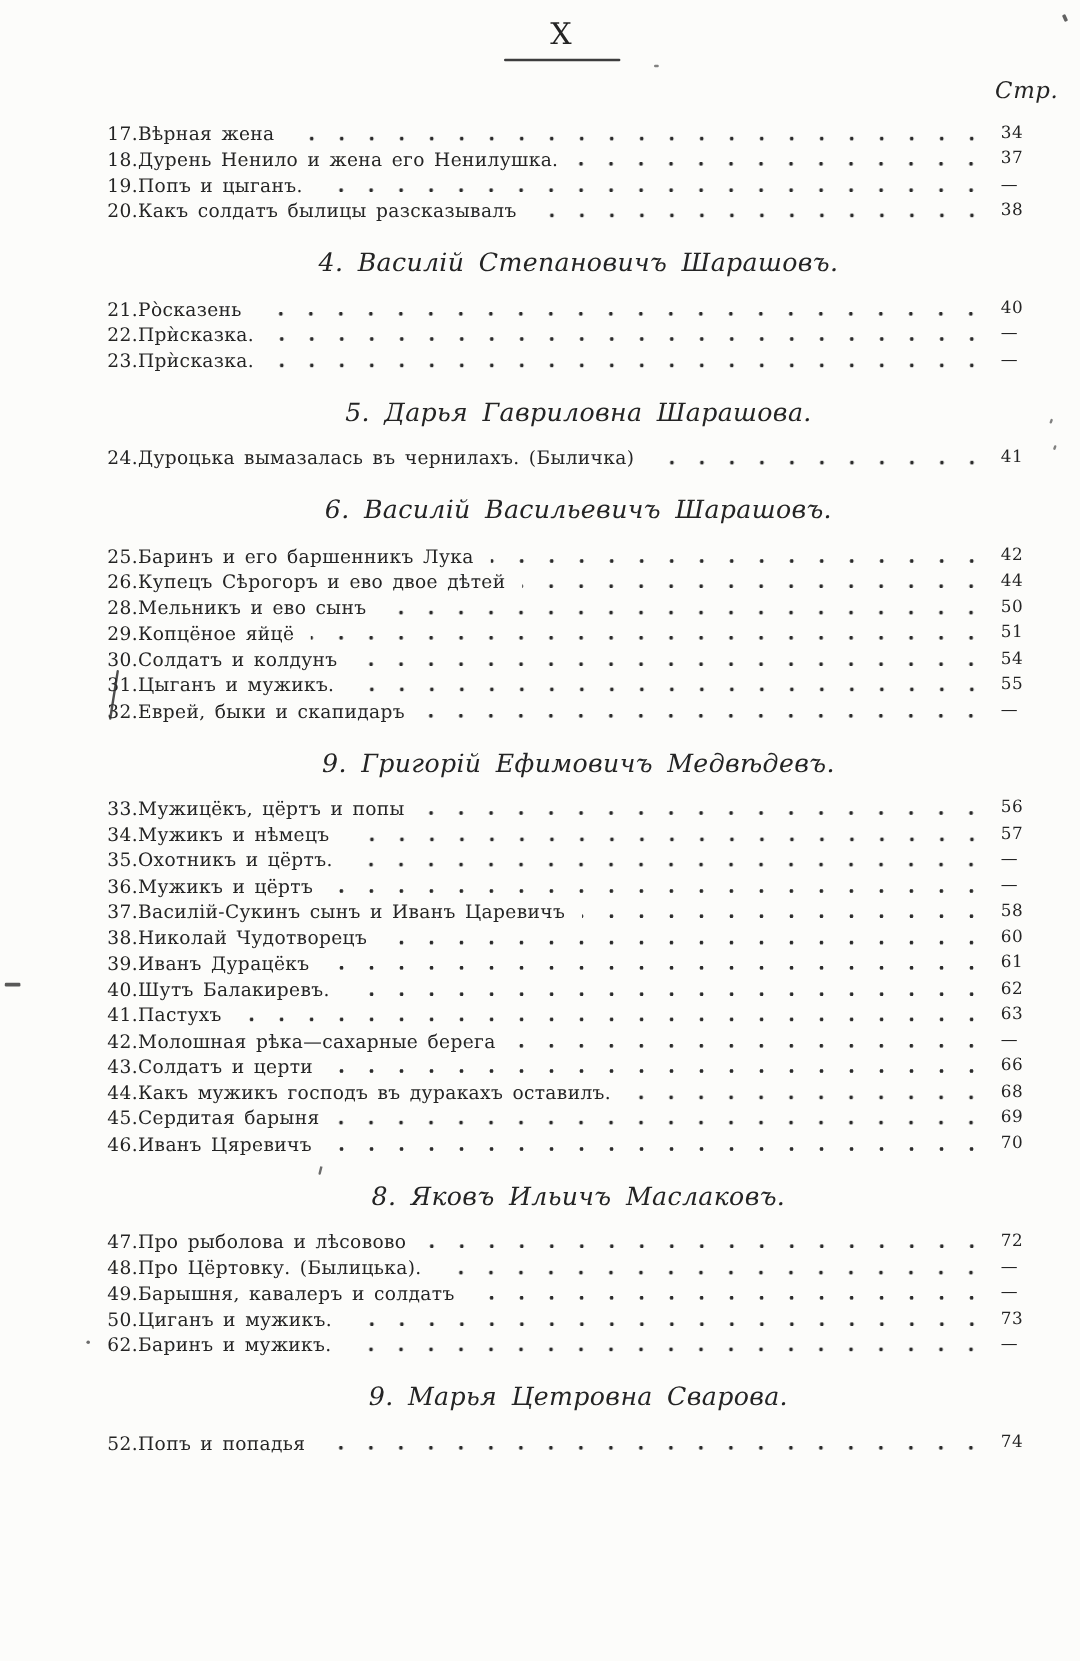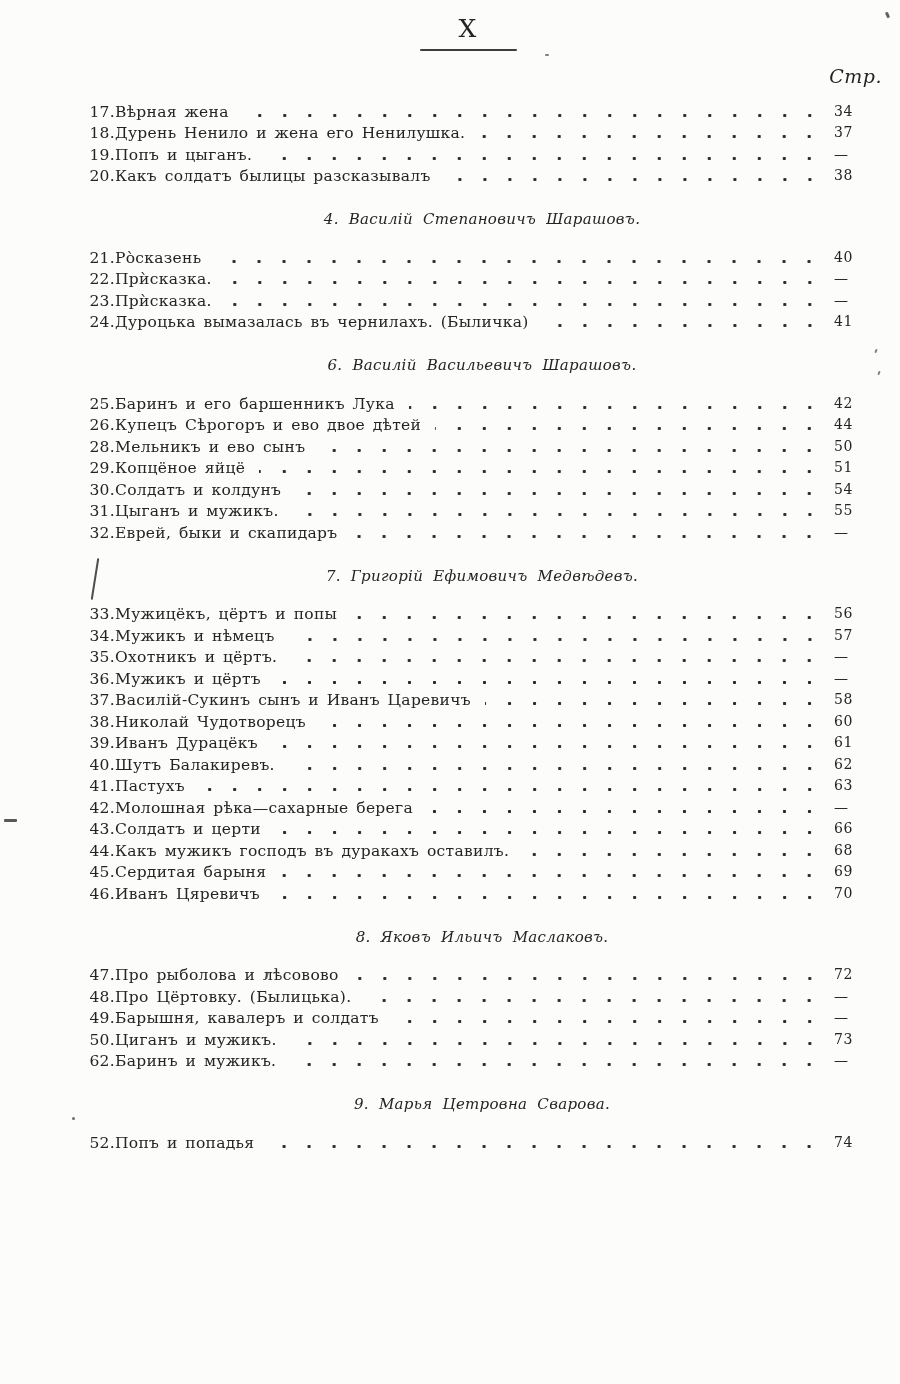--- a/index.html
+++ b/index.html
@@ -36,21 +36,21 @@
     position:absolute;top:65px;right:18px;
     font-style:italic;font-size:19px;letter-spacing:.5px;
   }
   
   .content{
     position:absolute;left:84px;top:100px;width:796px;
   }
   .group-heading{
     margin:19px 0 12px 0;
     font-style:italic;font-weight:normal;
-    font-size:15px;line-height:29px;
+    font-size:21px;line-height:29px;
     text-align:center;
     word-spacing:5px;letter-spacing:.3px;
   }
   .toc-row{
     display:flex;align-items:flex-end;
     height:21.5px;
     font-size:15.5px;line-height:20px;
     white-space:nowrap;
   }
   .num{
@@ -143,20 +143,21 @@
   </div>
           <div class="toc-row">
     <span class="num">23.</span>
     <span class="title">Прѝсказка.</span>
     <span class="leader"></span>
     <span class="pageno">—</span>
   </div>
         </div>
   </section>
       <section class="group">
+    <h2 class="group-heading">5. Дарья Гавриловна Шарашова.</h2>
     <div class="rows">
           <div class="toc-row">
     <span class="num">24.</span>
     <span class="title">Дуроцька вымазалась въ чернилахъ. (Быличка)</span>
     <span class="leader"></span>
     <span class="pageno">41</span>
   </div>
         </div>
   </section>
       <section class="group">
@@ -200,21 +201,21 @@
   </div>
           <div class="toc-row">
     <span class="num">32.</span>
     <span class="title">Еврей, быки и скапидаръ</span>
     <span class="leader"></span>
     <span class="pageno">—</span>
   </div>
         </div>
   </section>
       <section class="group">
-    <h2 class="group-heading">7. Григорій Ефимовичъ Медвѣдевъ.</h2>
+    <h2 class="group-heading">9. Григорій Ефимовичъ Медвѣдевъ.</h2>
     <div class="rows">
           <div class="toc-row">
     <span class="num">33.</span>
     <span class="title">Мужицёкъ, цёртъ и попы</span>
     <span class="leader"></span>
     <span class="pageno">56</span>
   </div>
           <div class="toc-row">
     <span class="num">34.</span>
     <span class="title">Мужикъ и нѣмецъ</span>

